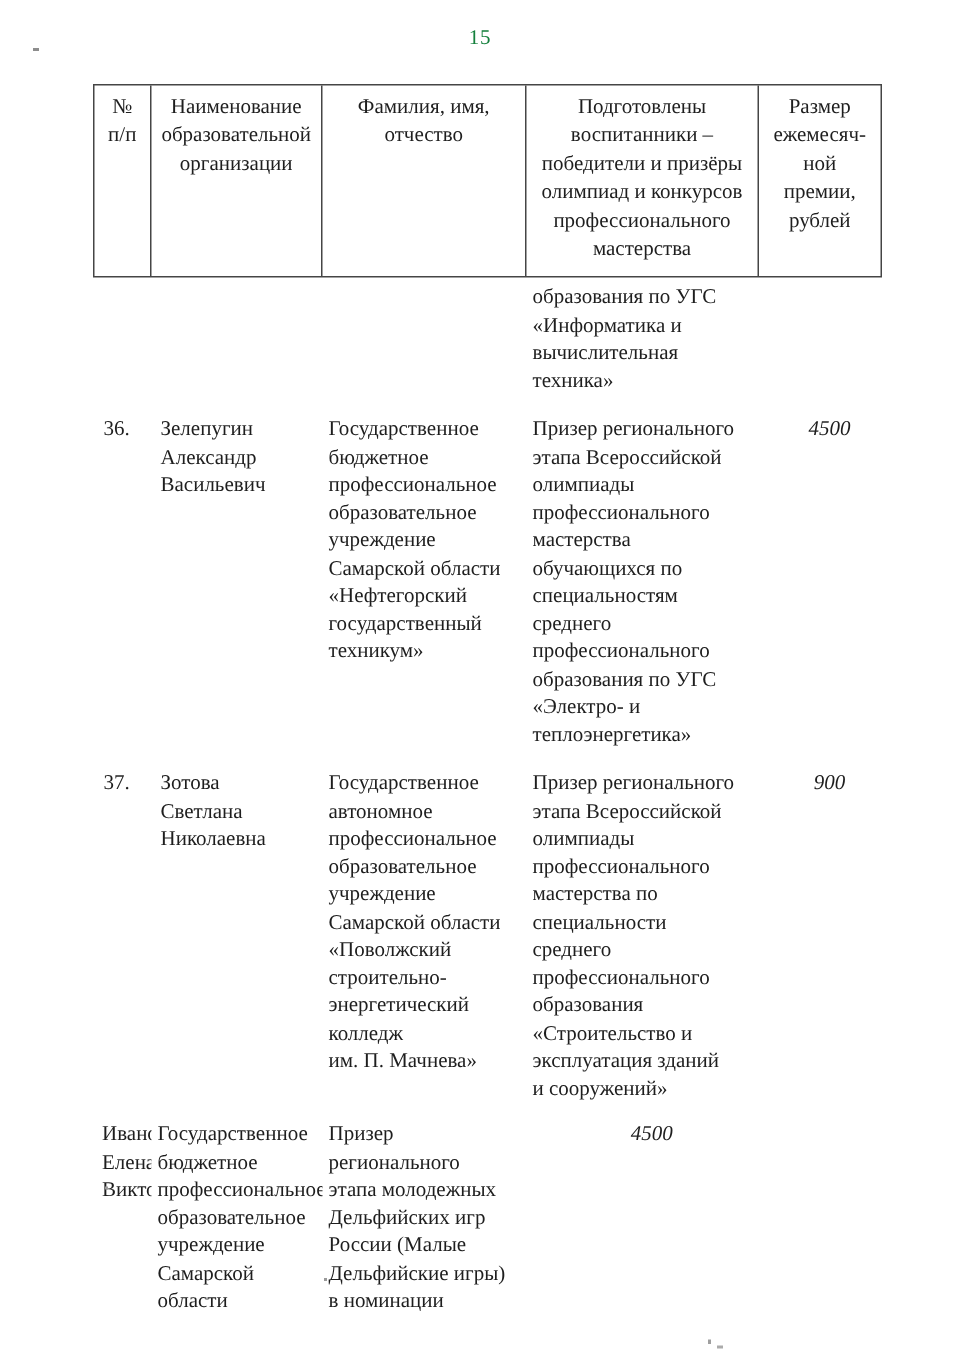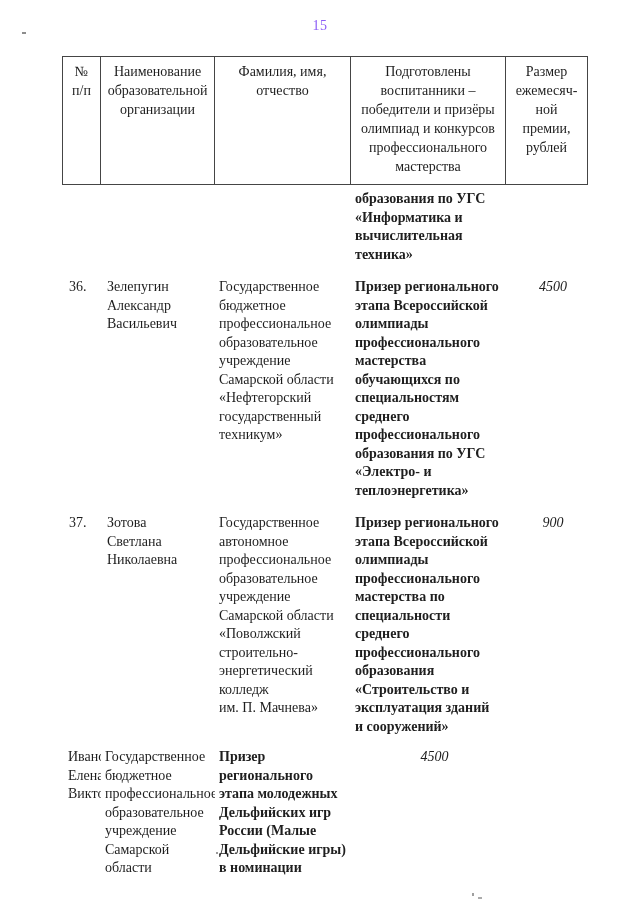--- a/index.html
+++ b/index.html
@@ -17,21 +17,21 @@
     overflow: hidden;
   }
   .page-number {
     position: absolute;
     top: 18px;
     left: 0;
     width: 100%;
     text-align: center;
     font-size: 14px;
     letter-spacing: 0.5px;
-    color: #8b5cf6;
+    color: #15803d;
   }
   .doc-table {
     position: absolute;
     left: 62px;
     top: 56px;
     width: 526px;
   }
   .thead {
     display: grid;
     grid-template-columns: 38px 114px 136px 155px 81px;
@@ -57,21 +57,21 @@
   .td {
     box-sizing: border-box;
     font-size: 14px;
     line-height: 18.5px;
     white-space: pre-line;
     overflow: hidden;
   }
   .td.c1 { padding-left: 7px; }
   .td.c2 { padding-left: 6px; }
   .td.c3 { padding-left: 4px; }
-  .td.c4 { padding-left: 4px; font-weight: bold; }
+  .td.c4 { padding-left: 4px; }
   .td.c5 { text-align: center; padding-left: 12px; font-style: italic; }
   .carry   { margin-top: 5px; }
   .gap-14  { margin-top: 14px; }
   .gap-12  { margin-top: 12px; }
   .speck {
     position: absolute;
     background: #8d8d8d;
   }
 </style>
 </head>

